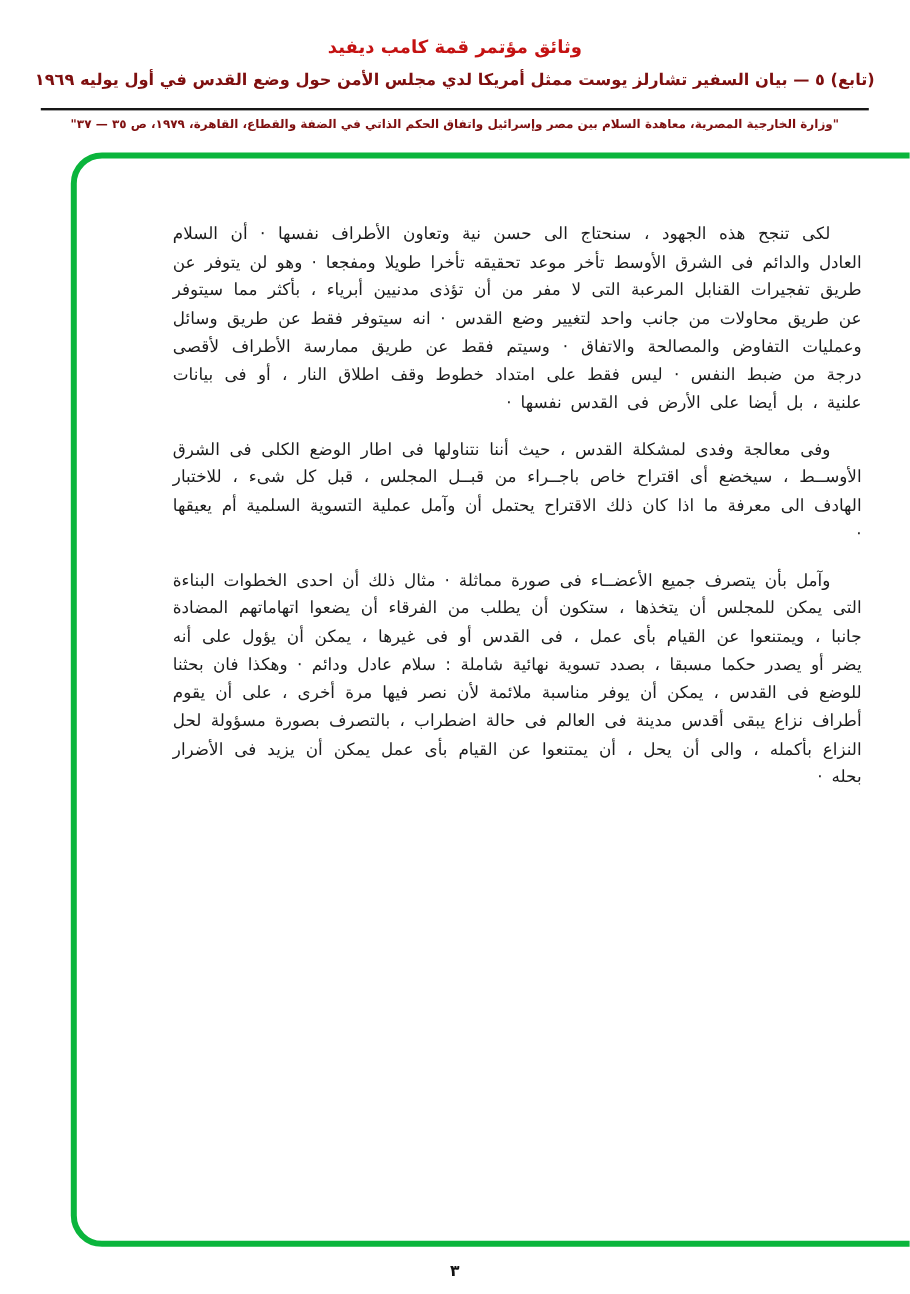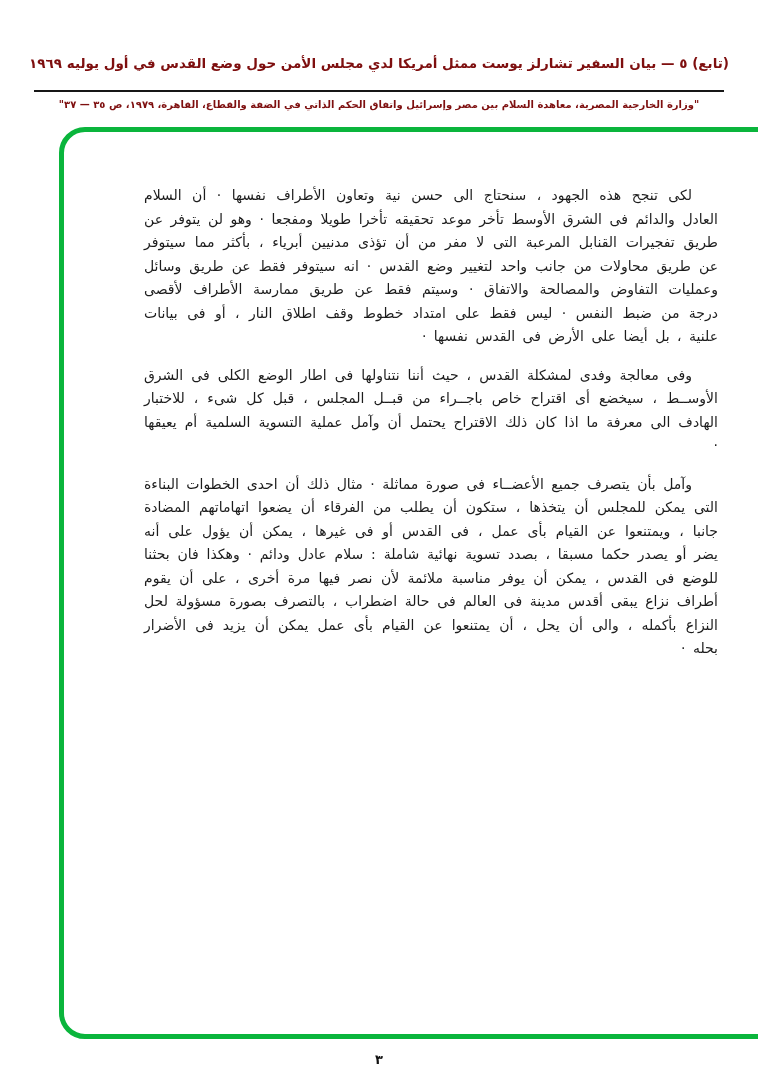--- a/index.html
+++ b/index.html
@@ -19,21 +19,21 @@
   }
   .header{
     position:absolute;top:30px;left:0;right:0;
     text-align:center;direction:rtl;
   }
   .title{
     color:var(--header-red,#c41212);
     font-weight:bold;font-size:15px;letter-spacing:.3px;
   }
   .subtitle{
-    margin-top:25px;
+    margin-top:11px;
     color:var(--subtitle-maroon,#7e0f0f);
     font-weight:bold;font-size:13.5px;
   }
   .divider{
     position:absolute;top:90px;left:34px;right:34px;
     border-top:2.5px solid var(--rule-ink,#171717);
     height:0;
   }
   .citation{
     position:absolute;top:99px;left:0;right:0;
@@ -59,20 +59,21 @@
   .pagenum{
     position:absolute;top:1052px;left:0;right:0;
     text-align:center;
     font-size:13px;font-weight:bold;color:#111;
   }
 </style>
 </head>
 <body>
 
 <div class="header">
+  <div class="title">وثائق مؤتمر قمة كامب ديفيد</div>
   <div class="subtitle">(تابع) ٥ — بيان السفير تشارلز يوست ممثل أمريكا لدي مجلس الأمن حول وضع القدس في أول يوليه ١٩٦٩</div>
 </div>
 
 <div class="divider"></div>
 
 <div class="citation">"وزارة الخارجية المصرية، معاهدة السلام بين مصر وإسرائيل واتفاق الحكم الذاتي في الضفة والقطاع، القاهرة، ١٩٧٩، ص ٣٥ — ٣٧"</div>
 
 <div class="frame">
   <div class="bodytext">
     <p>لكى تنجح هذه الجهود ، سنحتاج الى حسن نية وتعاون الأطراف نفسها · أن السلام العادل والدائم فى الشرق الأوسط تأخر موعد تحقيقه تأخرا طويلا ومفجعا · وهو لن يتوفر عن طريق تفجيرات القنابل المرعبة التى لا مفر من أن تؤذى مدنيين أبرياء ، بأكثر مما سيتوفر عن طريق محاولات من جانب واحد لتغيير وضع القدس · انه سيتوفر فقط عن طريق وسائل وعمليات التفاوض والمصالحة والاتفاق · وسيتم فقط عن طريق ممارسة الأطراف لأقصى درجة من ضبط النفس · ليس فقط على امتداد خطوط وقف اطلاق النار ، أو فى بيانات علنية ، بل أيضا على الأرض فى القدس نفسها ·</p>

